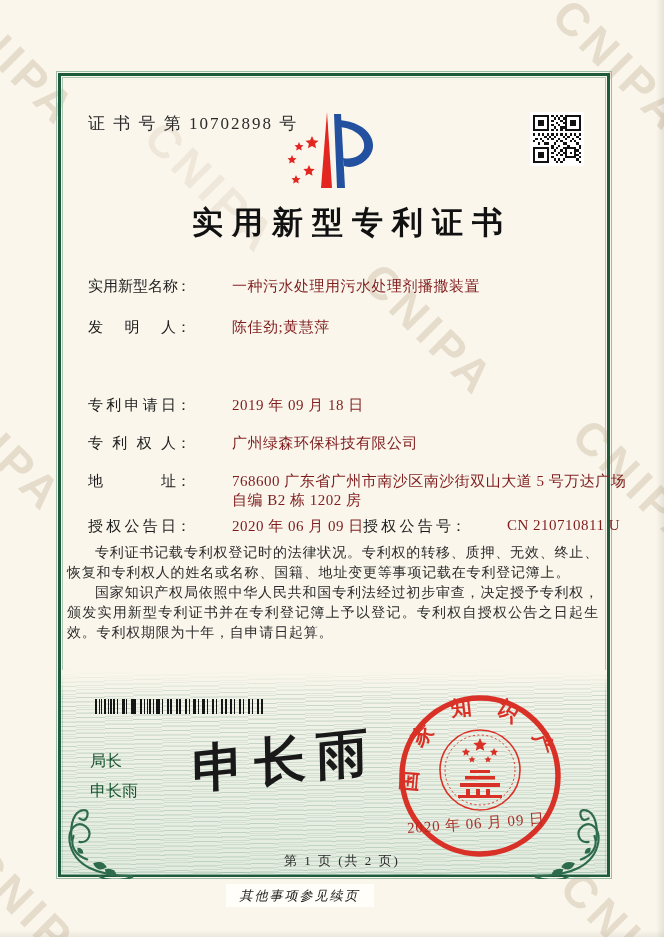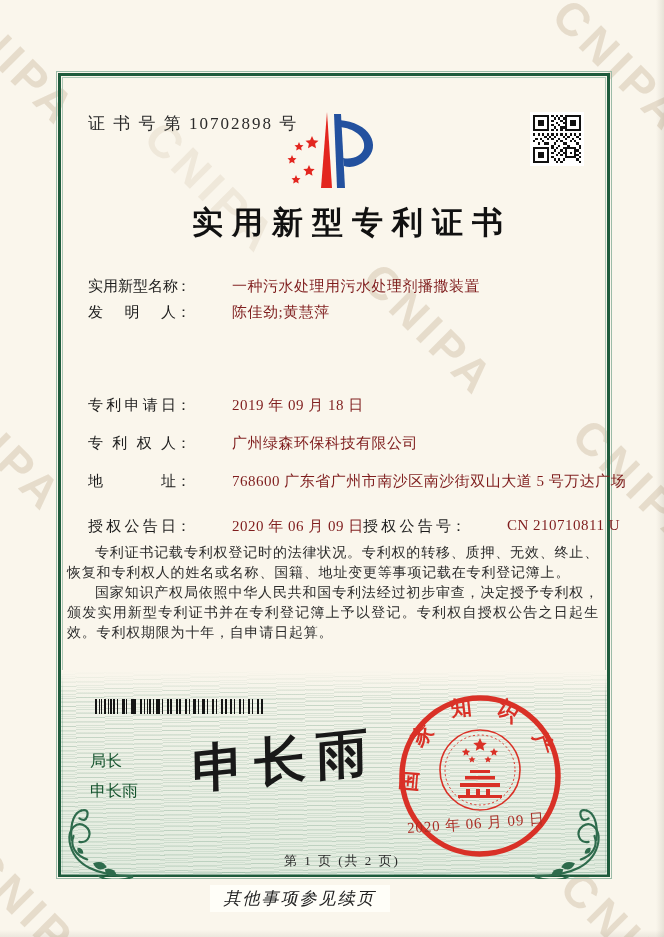--- a/index.html
+++ b/index.html
@@ -62,21 +62,21 @@
   
   .officer{position:absolute;left:90px;top:746px;font-family:"Liberation Sans","DejaVu Sans",sans-serif;
     font-size:16px;color:#14532d;line-height:1.9;}
   .signature{position:absolute;left:192px;top:726px;font-size:52px;font-weight:600;
     letter-spacing:10px;color:#191919;transform:rotate(-6deg) skewX(-5deg);white-space:nowrap;}
   
   .seal{position:absolute;left:394px;top:690px;width:172px;height:172px;opacity:0.94;}
   
   .page-info{position:absolute;left:56px;top:852px;width:572px;text-align:center;
     font-size:13px;letter-spacing:2px;color:#2a2a2a;}
-  .cont-note{position:absolute;left:0;top:887px;width:599px;text-align:center;font-size:17px;}
+  .cont-note{position:absolute;left:0;top:887px;width:599px;text-align:center;font-size:13px;}
   .cont-note span{background:#fffef8;padding:4px 14px;letter-spacing:2px;color:#222;
     font-style:italic;}
 </style>
 </head>
 <body>
 
 <div class="page">
 
   <span class="wm" style="left:-28px;top:-18px;">CNIPA</span>
   <span class="wm" style="left:580px;top:-12px;">CNIPA</span>
@@ -240,31 +240,31 @@
         <rect x="12" y="20" width="1" height="1"></rect>
         <rect x="20" y="20" width="1" height="1"></rect>
     </g>
   </svg>
 
   <div class="title">实用新型专利证书</div>
 
   <div class="row" style="top:277px;">
     <span class="lab">实用新型名称</span><span class="col">：</span><span class="val">一种污水处理用污水处理剂播撒装置</span>
   </div>
-  <div class="row" style="top:303px;">
+  <div class="row" style="top:318px;">
     <span class="lab">发明人</span><span class="col">：</span><span class="val">陈佳劲;黄慧萍</span>
   </div>
   <div class="row" style="top:396px;">
     <span class="lab">专利申请日</span><span class="col">：</span><span class="val">2019 年 09 月 18 日</span>
   </div>
   <div class="row" style="top:434px;font-family:Liberation Serif, serif;">
     <span class="lab">专利权人</span><span class="col">：</span><span class="val">广州绿森环保科技有限公司</span>
   </div>
   <div class="row" style="top:472px;">
-    <span class="lab">地址</span><span class="col">：</span><span class="val"><span>768600 广东省广州市南沙区南沙街双山大道 5 号万达广场</span></span>
+    <span class="lab">地址</span><span class="col">：</span><span class="val"><span>768600 广东省广州市南沙区南沙街双山大道 5 号万达广场</span><span class="l2">自编 B2 栋 1202 房</span></span>
   </div>
   <div class="row" style="top:517px;">
     <span class="lab">授权公告日</span><span class="col">：</span><span class="val" style="width:160px;">2020 年 06 月 09 日</span>
   </div>
   <div class="row row2" style="top:517px;">
     <span class="lab">授权公告号</span><span class="col">：</span><span class="val" style="width:160px;">CN 210710811 U</span>
   </div>
 
   <div class="body-text">
     <p>专利证书记载专利权登记时的法律状况。专利权的转移、质押、无效、终止、恢复和专利权人的姓名或名称、国籍、地址变更等事项记载在专利登记簿上。</p>

